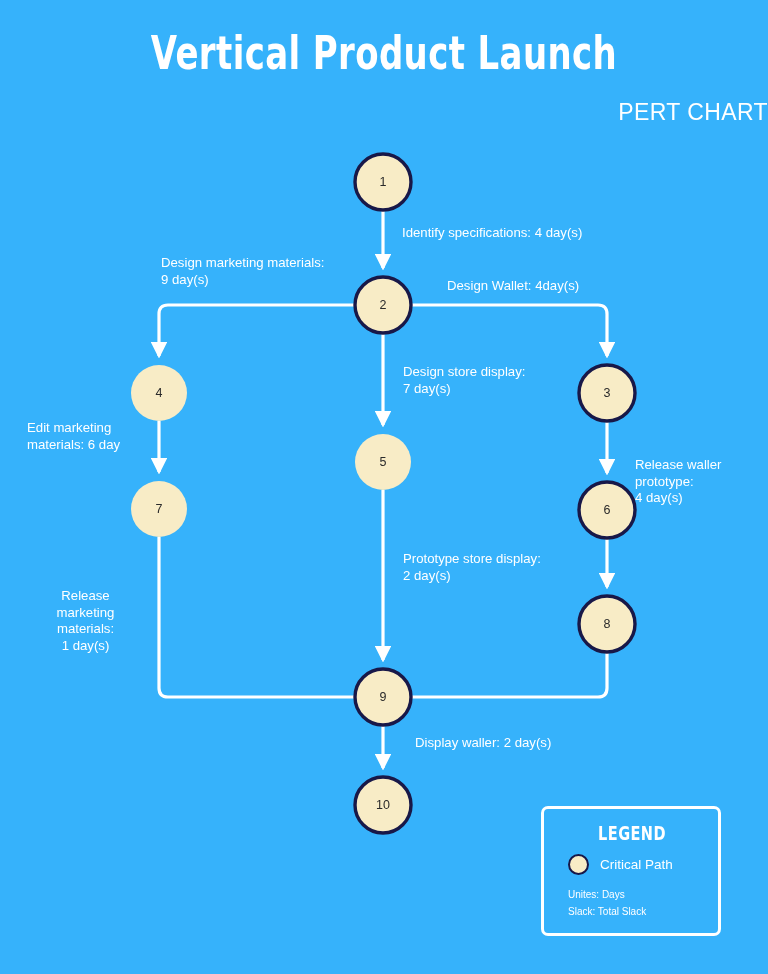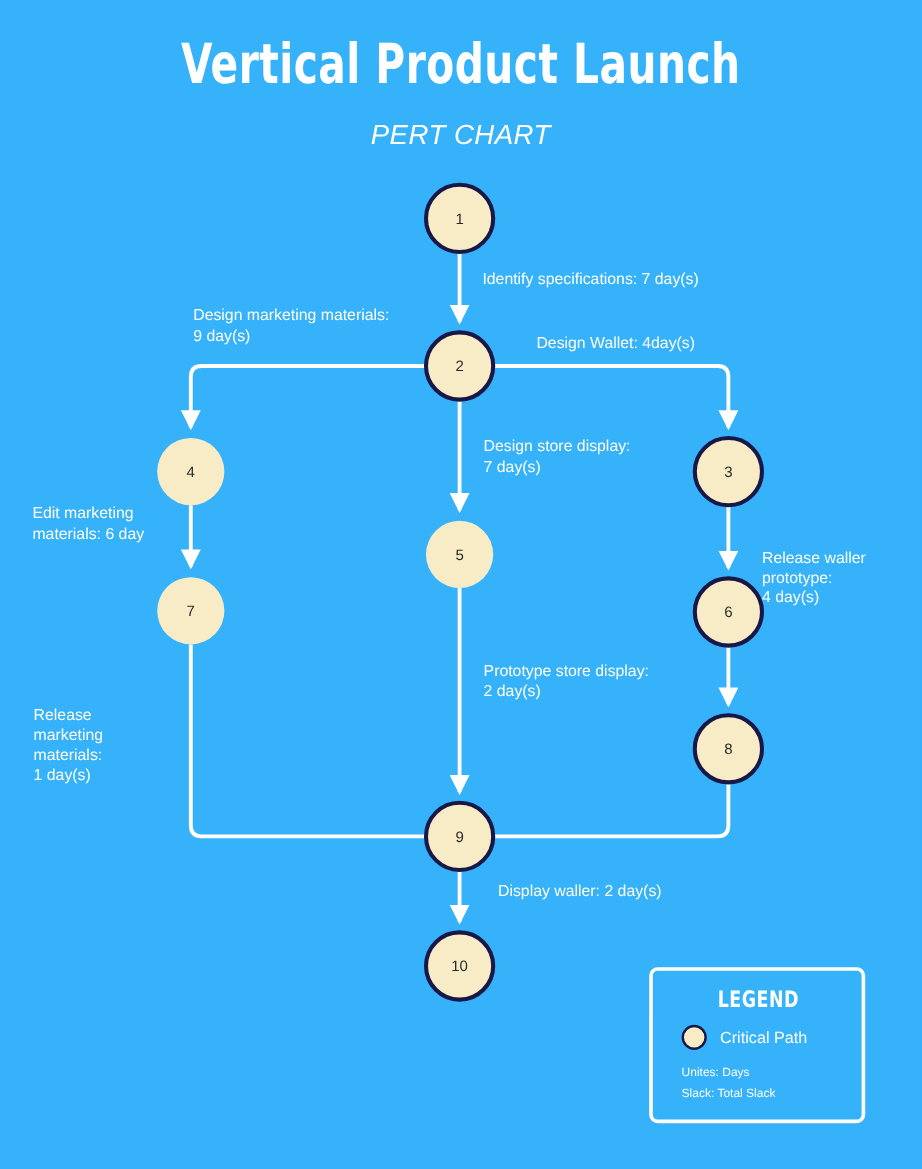--- a/index.html
+++ b/index.html
@@ -41,37 +41,36 @@
     letter-spacing: 0.5px;
     transform: scaleX(0.82);
     transform-origin: 50% 50%;
     white-space: nowrap;
   }
   .subtitle {
     position: absolute;
     top: 99px;
     left: 0;
     width: 768px;
-    text-align: center;
+    text-align: right;
     color: #ffffff;
     font-size: 23px;
     font-weight: 400;
     letter-spacing: 0.4px;
     white-space: nowrap;
-    font-style: italic;
   }
   .edge-label {
     position: absolute;
     color: #ffffff;
     font-size: 13.2px;
     line-height: 16.5px;
     white-space: pre-line;
   }
   .edge-label.right-align {
-    text-align: left;
+    text-align: center;
   }
   .node-num {
     font-size: 12.5px;
     fill: #2a2a2a;
     font-family: "Liberation Sans", sans-serif;
     text-anchor: middle;
     dominant-baseline: middle;
   }
   .legend-box {
     position: absolute;
@@ -194,21 +193,21 @@
           <text x="383" y="698" class="node-num" fill="#2a2a2a">9</text>
         </g>
         <g>
           <circle cx="383" cy="805" r="28" fill="#f8ecc6" stroke="#181848" stroke-width="3.4"></circle>
           <text x="383" y="806" class="node-num" fill="#2a2a2a">10</text>
         </g>
       </g>
   </svg>
 
   <div id="labels-layer">
-      <div class="edge-label" style="left: 402px; top: 225px; width: 260px;">Identify specifications: 7 day(s)</div>
+      <div class="edge-label" style="left: 402px; top: 225px; width: 260px;">Identify specifications: 4 day(s)</div>
       <div class="edge-label" style="left: 161px; top: 255px; width: 230px;">Design marketing materials:
 9 day(s)</div>
       <div class="edge-label" style="left: 447px; top: 278px; width: 220px;">Design Wallet: 4day(s)</div>
       <div class="edge-label" style="left: 403px; top: 364px; width: 200px;">Design store display:
 7 day(s)</div>
       <div class="edge-label" style="left: 27px; top: 420px; width: 160px;">Edit marketing
 materials: 6 day</div>
       <div class="edge-label" style="left: 635px; top: 441px; width: 130px; margin-top: 16px;">Release waller
 prototype:
 4 day(s)</div>

